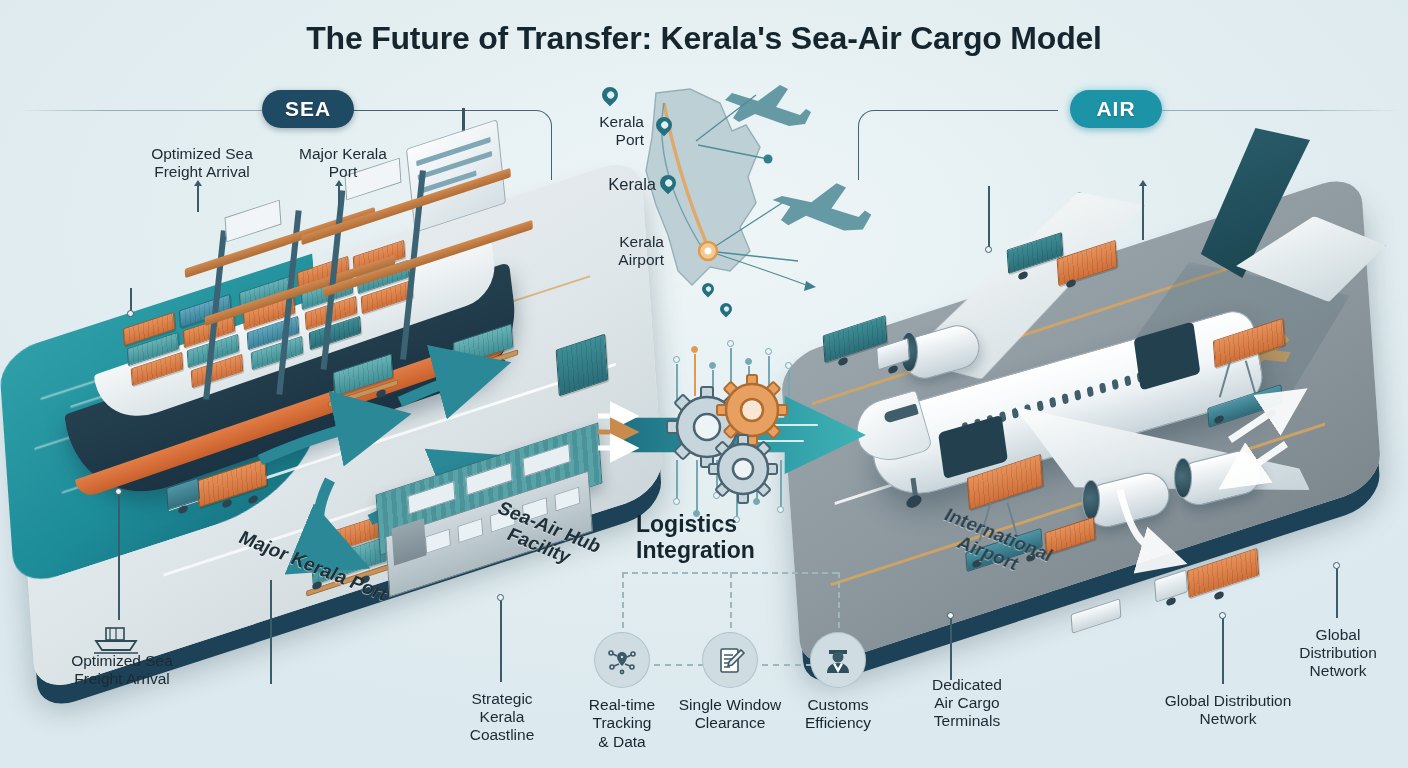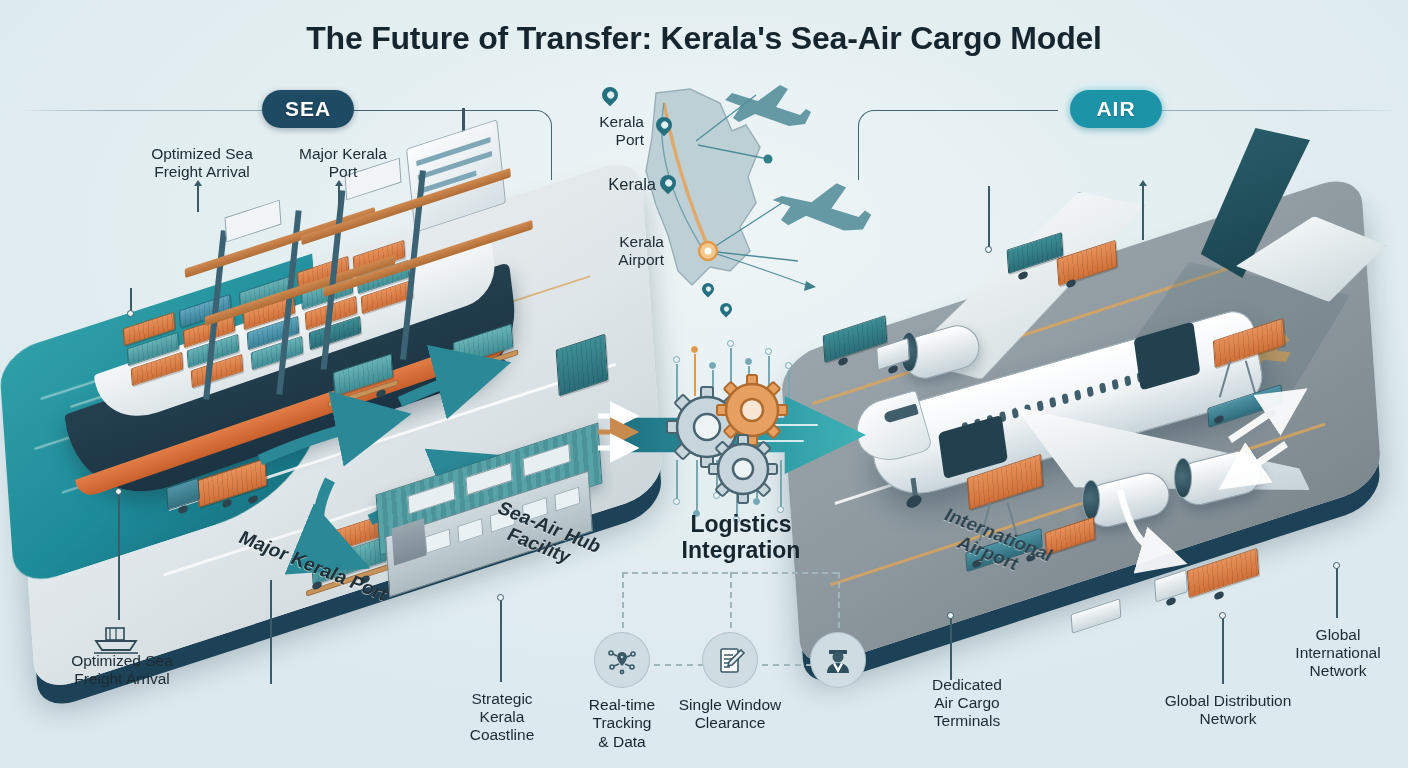--- a/index.html
+++ b/index.html
@@ -278,21 +278,21 @@
     width: 56px; height: 56px; border-radius: 50%;
     background: #cfdde2; margin: 0 auto 8px auto;
     display:flex; align-items:center; justify-content:center;
     box-shadow: inset 0 0 0 1px rgba(120,150,160,.35);
   }
   .feature .flabel { font-size: 15.5px; color:#16262e; line-height:1.18; white-space: pre-line; }
   .dashline { position:absolute; border-top: 2px dashed #9fb6bd; }
   .dashvert { position:absolute; border-left: 2px dashed #9fb6bd; }
 
   #integration-label {
-    left: 636px; top: 512px; width: 210px; text-align:center;
+    left: 636px; top: 512px; width: 210px; 
     font-size: 23px; font-weight: bold; color:#16262e; line-height:1.12;
   }
   .mini-ship { position:absolute; color:#2c4a58; }
 </style>
 </head>
 <body>
 
 <div id="stage">
 
   <div class="abs" id="title">The Future of Transfer: Kerala's Sea-Air Cargo Model</div>
@@ -700,21 +700,21 @@
   <div class="leader" style="left:500px;top:600px;height:82px;"></div>
   <div class="leader-dot" style="left:497px;top:594px;"></div>
 
   <div class="leader" style="left:988px;top:186px;height:64px;"></div>
   <div class="leader-dot" style="left:985px;top:246px;"></div>
 
   <div class="leader" style="left:1142px;top:186px;height:54px;"></div>
   <div class="leader-arrow" style="left:1139px;top:180px;"></div>
 
   <div class="callout" style="left:1272px;top:626px;width:132px;">Global
-International
+Distribution
 Network</div>
   <div class="leader" style="left:1336px;top:568px;height:50px;"></div>
   <div class="leader-dot" style="left:1333px;top:562px;"></div>
 
   <div class="callout" style="left:902px;top:676px;width:130px;">Dedicated
 Air Cargo
 Terminals</div>
   <div class="leader" style="left:950px;top:618px;height:62px;"></div>
   <div class="leader-dot" style="left:947px;top:612px;"></div>
 
@@ -772,15 +772,17 @@
 
   <div class="feature" style="left:773px;top:632px;">
     <div class="circle">
       <svg width="34" height="34" viewBox="0 0 34 34">
         <path d="M 8 7 h 18 v 4 h -18 z" fill="#2e4f5e"></path>
         <circle cx="17" cy="14" r="5.5" fill="#3b5a67"></circle>
         <path d="M 6 30 c 0-7 5-10 11-10 s 11 3 11 10 z" fill="#2e4f5e"></path>
         <path d="M 14 20 l 3 5 l 3 -5 l 2 1 l -5 9 l -5 -9 z" fill="#ffffff"></path>
       </svg>
     </div>
+    <div class="flabel">Customs
+Efficiency</div>
   </div>
 
 </div>
 
 </body></html>

